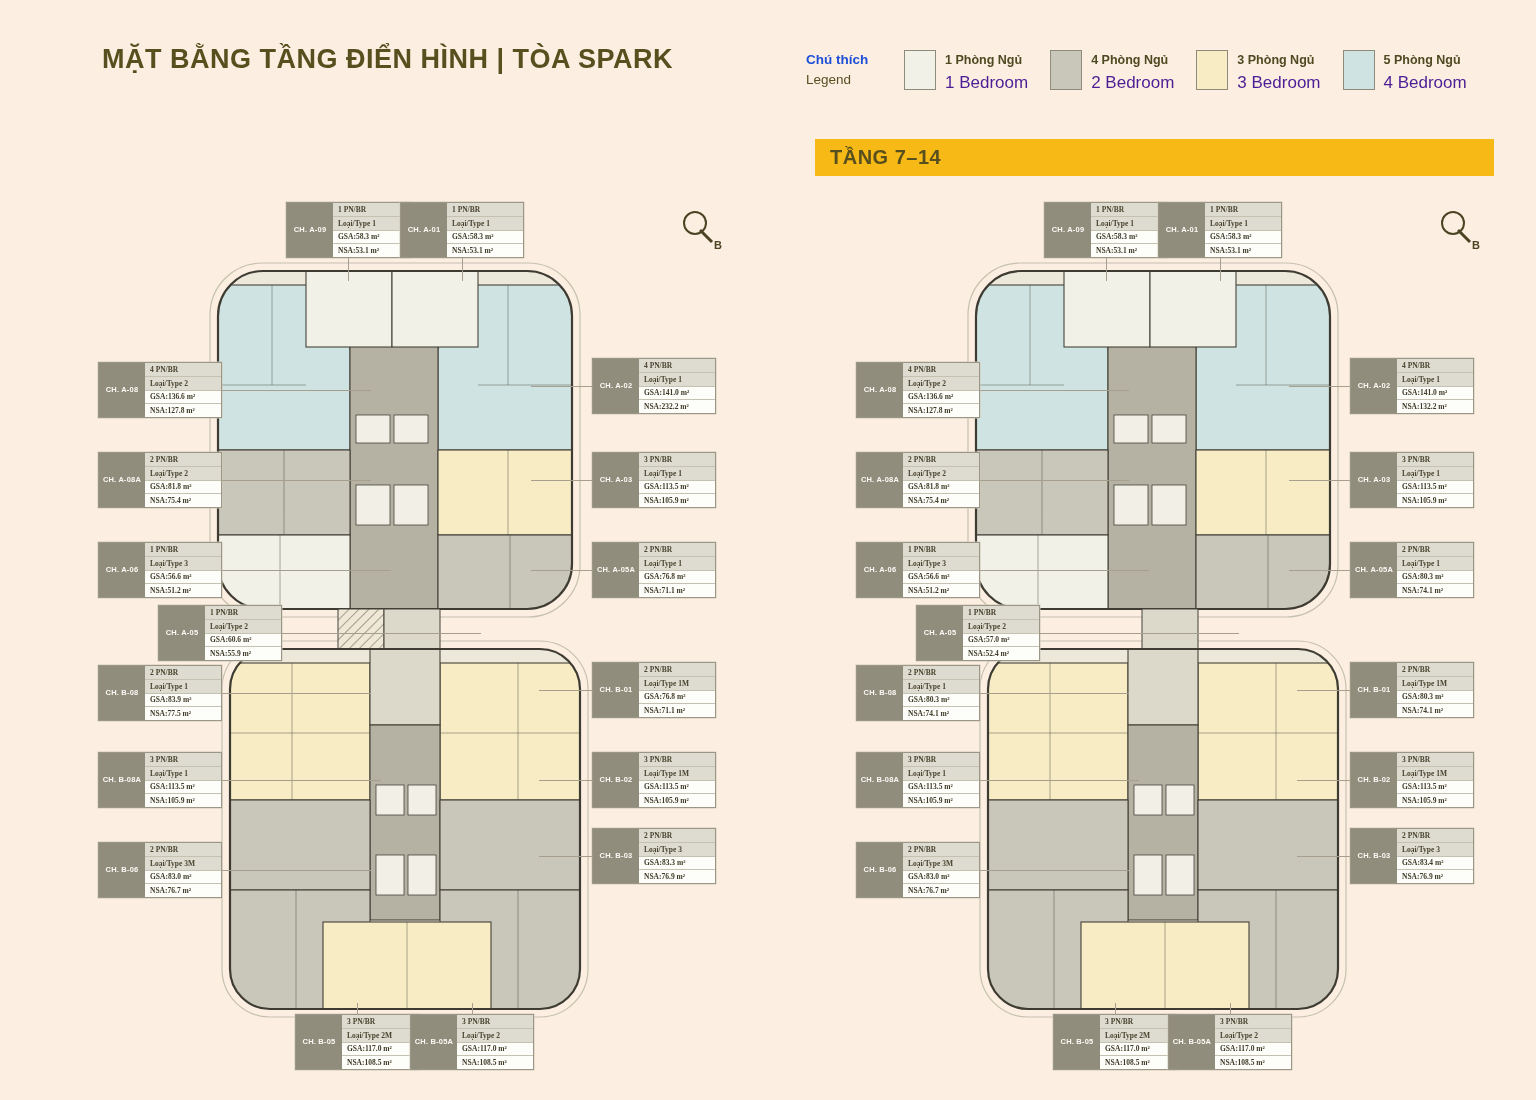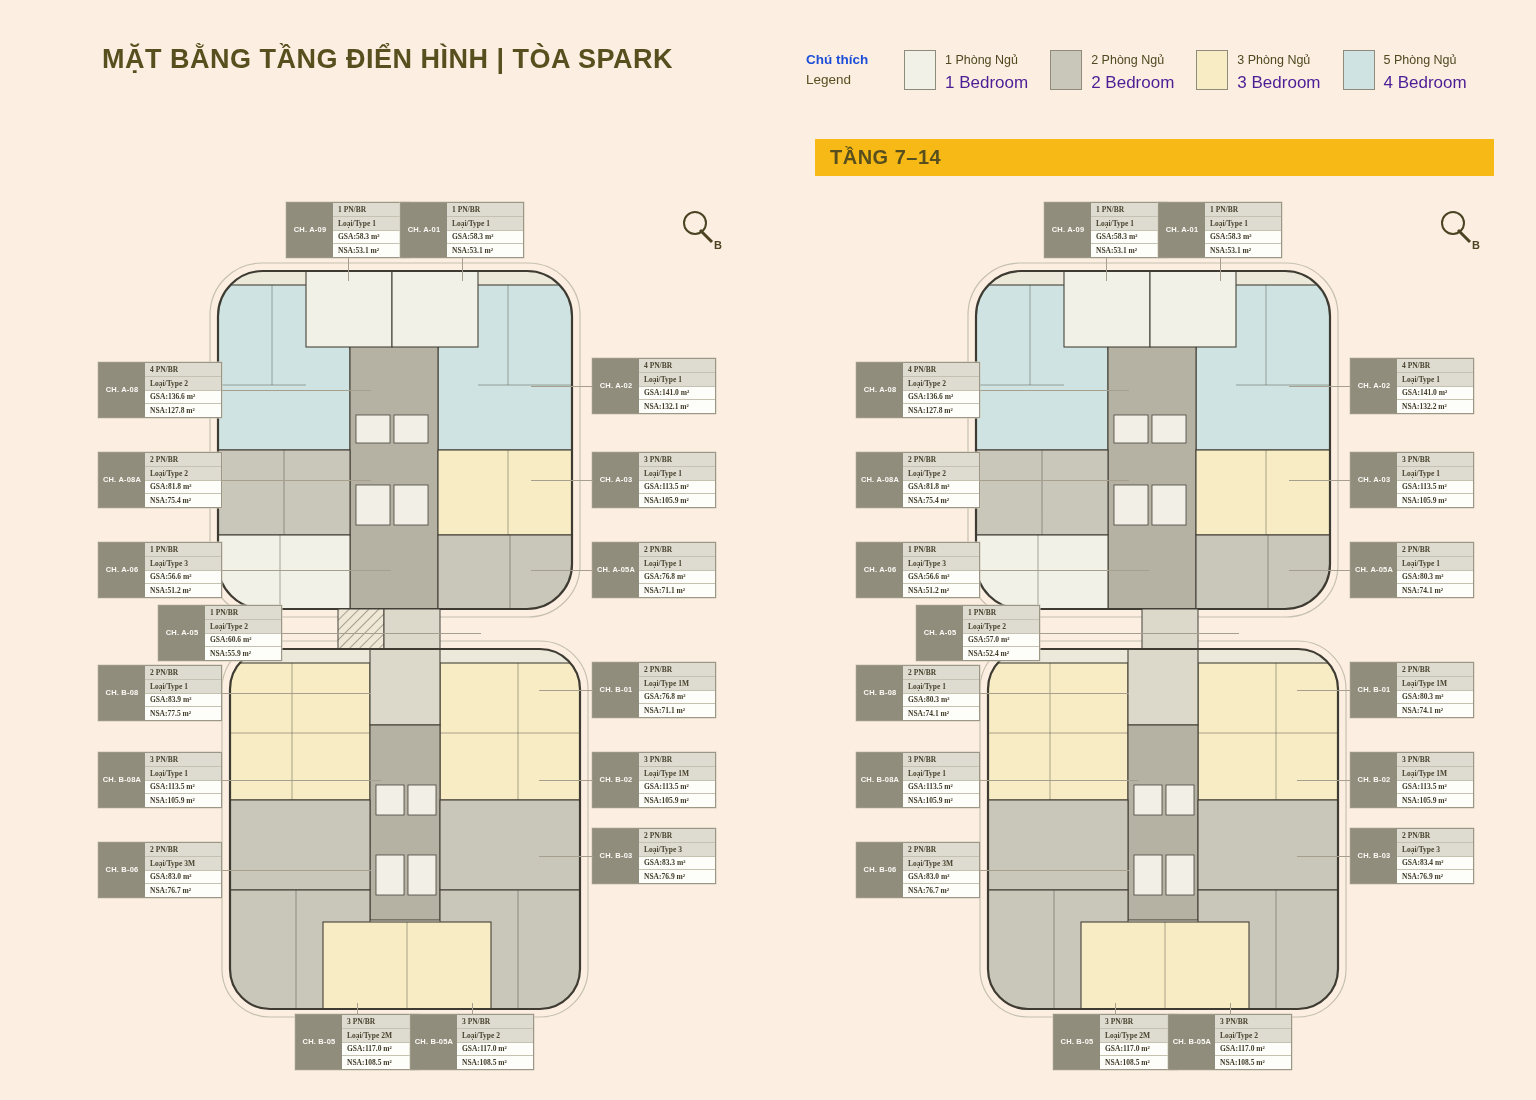--- a/index.html
+++ b/index.html
@@ -14,21 +14,21 @@
     font-size:27px;font-weight:800;letter-spacing:.5px;color:#584f1e;margin-left:44px;
   }
   
   .legend{position:absolute;left:806px;top:50px;display:flex;align-items:flex-start;}
   .legend-title{width:76px;line-height:1.45;}
   .legend-title .vi{font-size:13.5px;font-weight:700;color:#1d4ed8;}
   .legend-title .en{font-size:13.5px;color:#564f20;}
   .legend-item{display:flex;align-items:flex-start;margin-left:22px;}
   .legend-swatch{width:30px;height:38px;border:1.5px solid #8f8b7c;margin-right:9px;}
   .legend-labels{line-height:1.5;padding-top:1px;}
-  .legend-labels .vi{font-size:12.5px;font-weight:400;color:#4e4920;}
+  .legend-labels .vi{font-size:12.5px;font-weight:700;color:#4e4920;}
   .legend-labels .en{font-size:17px;color:#4c1d95;}
   
   .banner{
     position:absolute;top:139px;width:679px;height:37px;background:#f7b916;
     display:flex;align-items:center;padding-left:15px;box-sizing:border-box;
     font-size:20px;font-weight:800;color:#584f1e;letter-spacing:.5px;
   }
   .banner.left{left:58px;} .banner.right{left:815px;}
   
   .plan-svg{position:absolute;top:185px;width:720px;height:880px;}
@@ -74,21 +74,21 @@
     <div class="legend-item">
       <div class="legend-swatch" style="background: rgb(242, 241, 232);"></div>
       <div class="legend-labels">
         <div class="vi">1 Phòng Ngủ</div>
         <div class="en">1 Bedroom</div>
       </div>
     </div>
     <div class="legend-item">
       <div class="legend-swatch" style="background: rgb(201, 198, 186);"></div>
       <div class="legend-labels">
-        <div class="vi">2 Phòng Ngủ</div>
+        <div class="vi">4 Phòng Ngủ</div>
         <div class="en">2 Bedroom</div>
       </div>
     </div>
     <div class="legend-item">
       <div class="legend-swatch" style="background: rgb(247, 236, 196);"></div>
       <div class="legend-labels">
         <div class="vi">3 Phòng Ngủ</div>
         <div class="en">3 Bedroom</div>
       </div>
     </div>
@@ -419,21 +419,21 @@
           <div class="row hdr">4 PN/BR</div>
           <div class="row hdr">Loại/Type 1</div>
           <div class="row val">
             <span class="k">GSA</span>
             <span> : </span>
             <span>141.0 m²</span>
           </div>
           <div class="row val">
             <span class="k">NSA</span>
             <span> : </span>
-            <span>132.1 m²</span>
+            <span>232.2 m²</span>
           </div>
         </div>
       </div>
       <div class="unit-label" style="left: 592px; top: 452px;">
         <div class="leader left" style="width:62px"></div>
         <div class="code">CH. A-03</div>
         <div class="rows">
           <div class="row hdr">3 PN/BR</div>
           <div class="row hdr">Loại/Type 1</div>
           <div class="row val">

